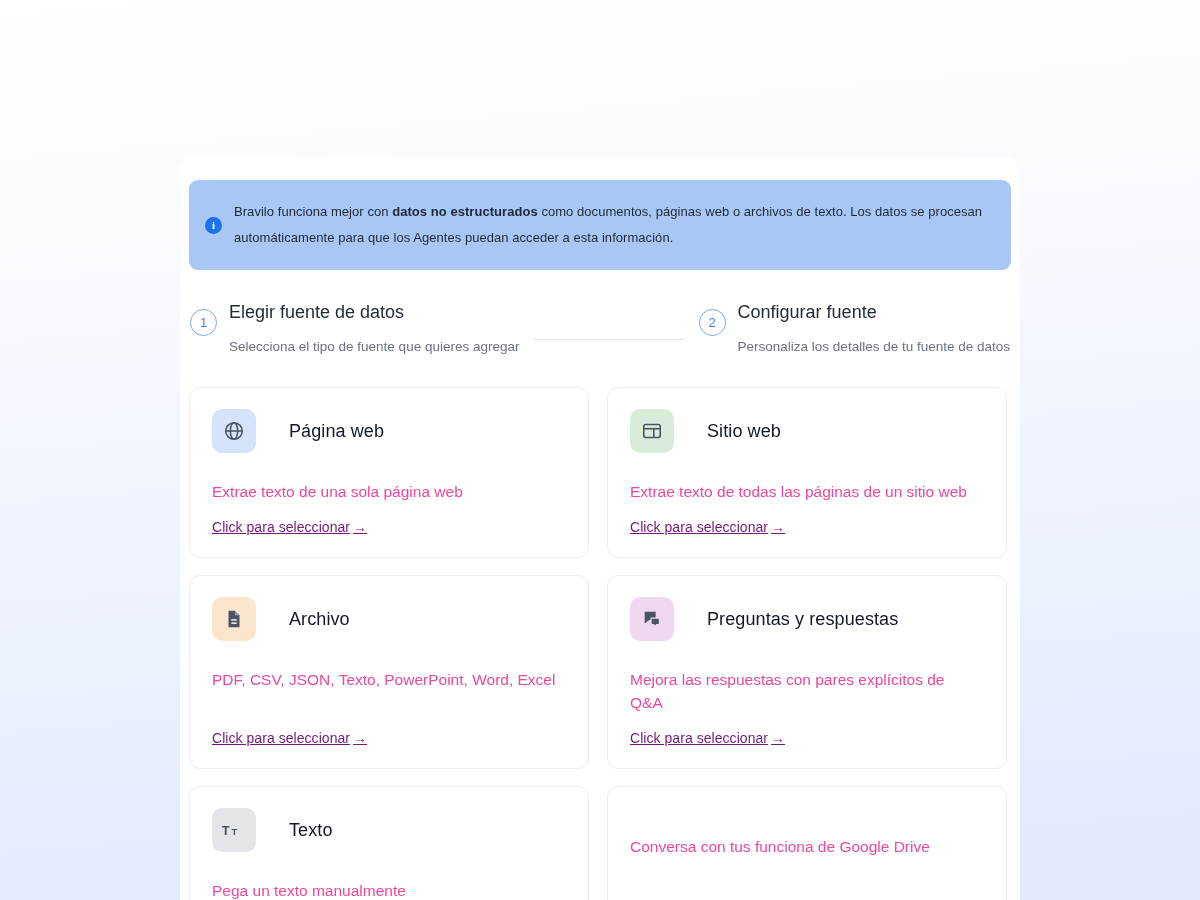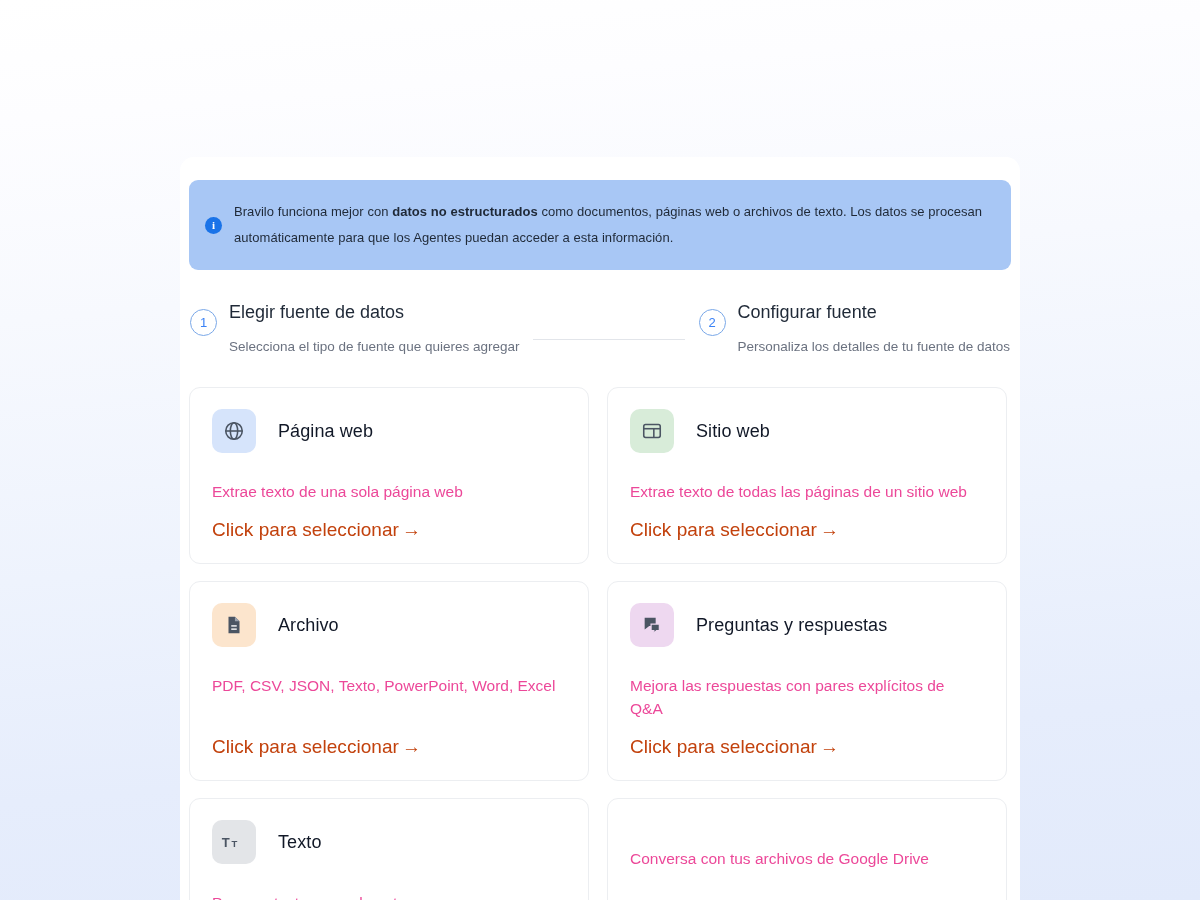--- a/index.html
+++ b/index.html
@@ -137,21 +137,21 @@
     border-radius: 11px;
     padding: 21px 22px 22px 22px;
     min-height: 170px;
     display: flex;
     flex-direction: column;
   }
 
   .card-head {
     display: flex;
     align-items: center;
-    gap: 22px;
+    gap: 33px;
   }
 
   .tile {
     width: 44px; height: 44px;
     border-radius: 10px;
     display: flex;
     align-items: center;
     justify-content: center;
     flex: 0 0 auto;
   }
@@ -164,25 +164,26 @@
 
   .card-desc {
     font-size: 15.5px;
     color: #ec4899;
     line-height: 23px;
     margin-top: 27px;
     max-width: 345px;
   }
 
   .card-link {
-    font-size: 19px;
-    color: #c2410c;
+    font-size: 14px;
+    color: #701a75;
     margin-top: auto;
     padding-top: 16px;
     letter-spacing: 0.05px;
+    text-decoration: underline;
   }
   .card-link .arw { margin-left: 3px; }
 
   .tile svg { display: block; }
 </style>
 </head>
 <body>
 
 <div id="panel">
   <div class="panel-inner">
@@ -292,21 +293,21 @@
           </div>
           <div class="card-title">Texto</div>
         </div>
         <div class="card-desc">Pega un texto manualmente</div>
         <div class="card-link">
           
         </div>
       </div>
 
       <div class="card">
-        <div class="card-desc">Conversa con tus archivos de Google Drive</div>
+        <div class="card-desc">Conversa con tus funciona de Google Drive</div>
         <div class="card-link">
           
         </div>
       </div>
 
     </div>
   </div>
 </div>
 
 </body></html>

